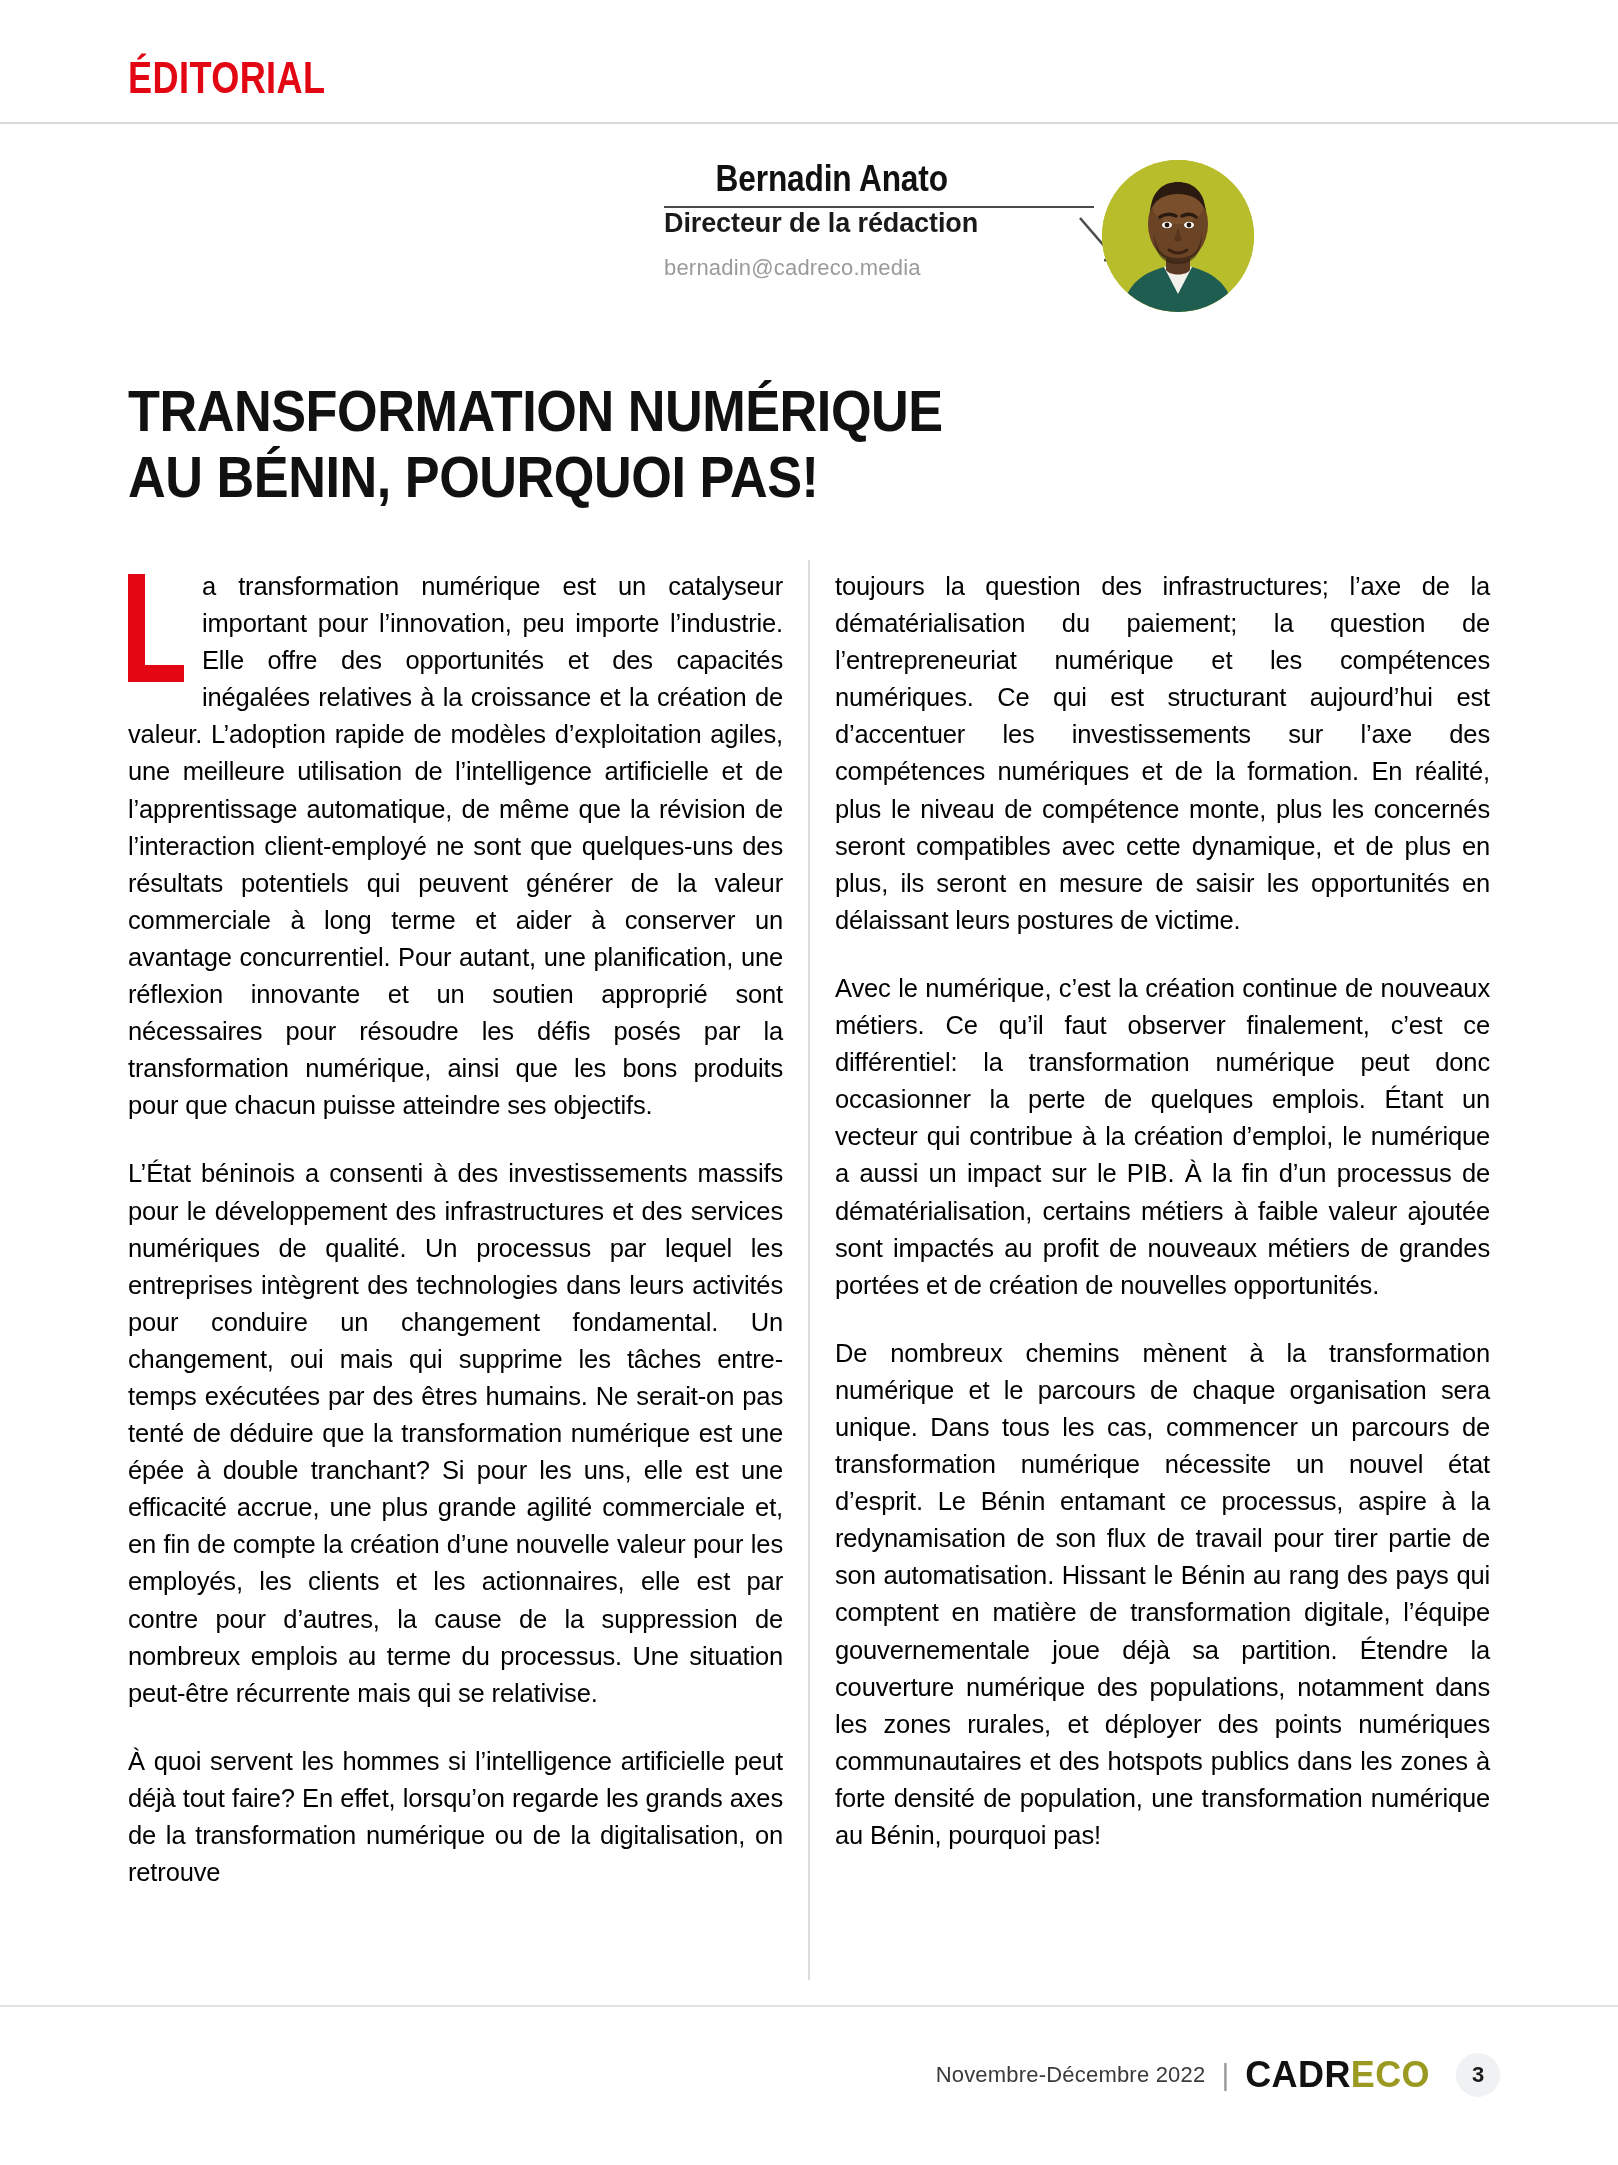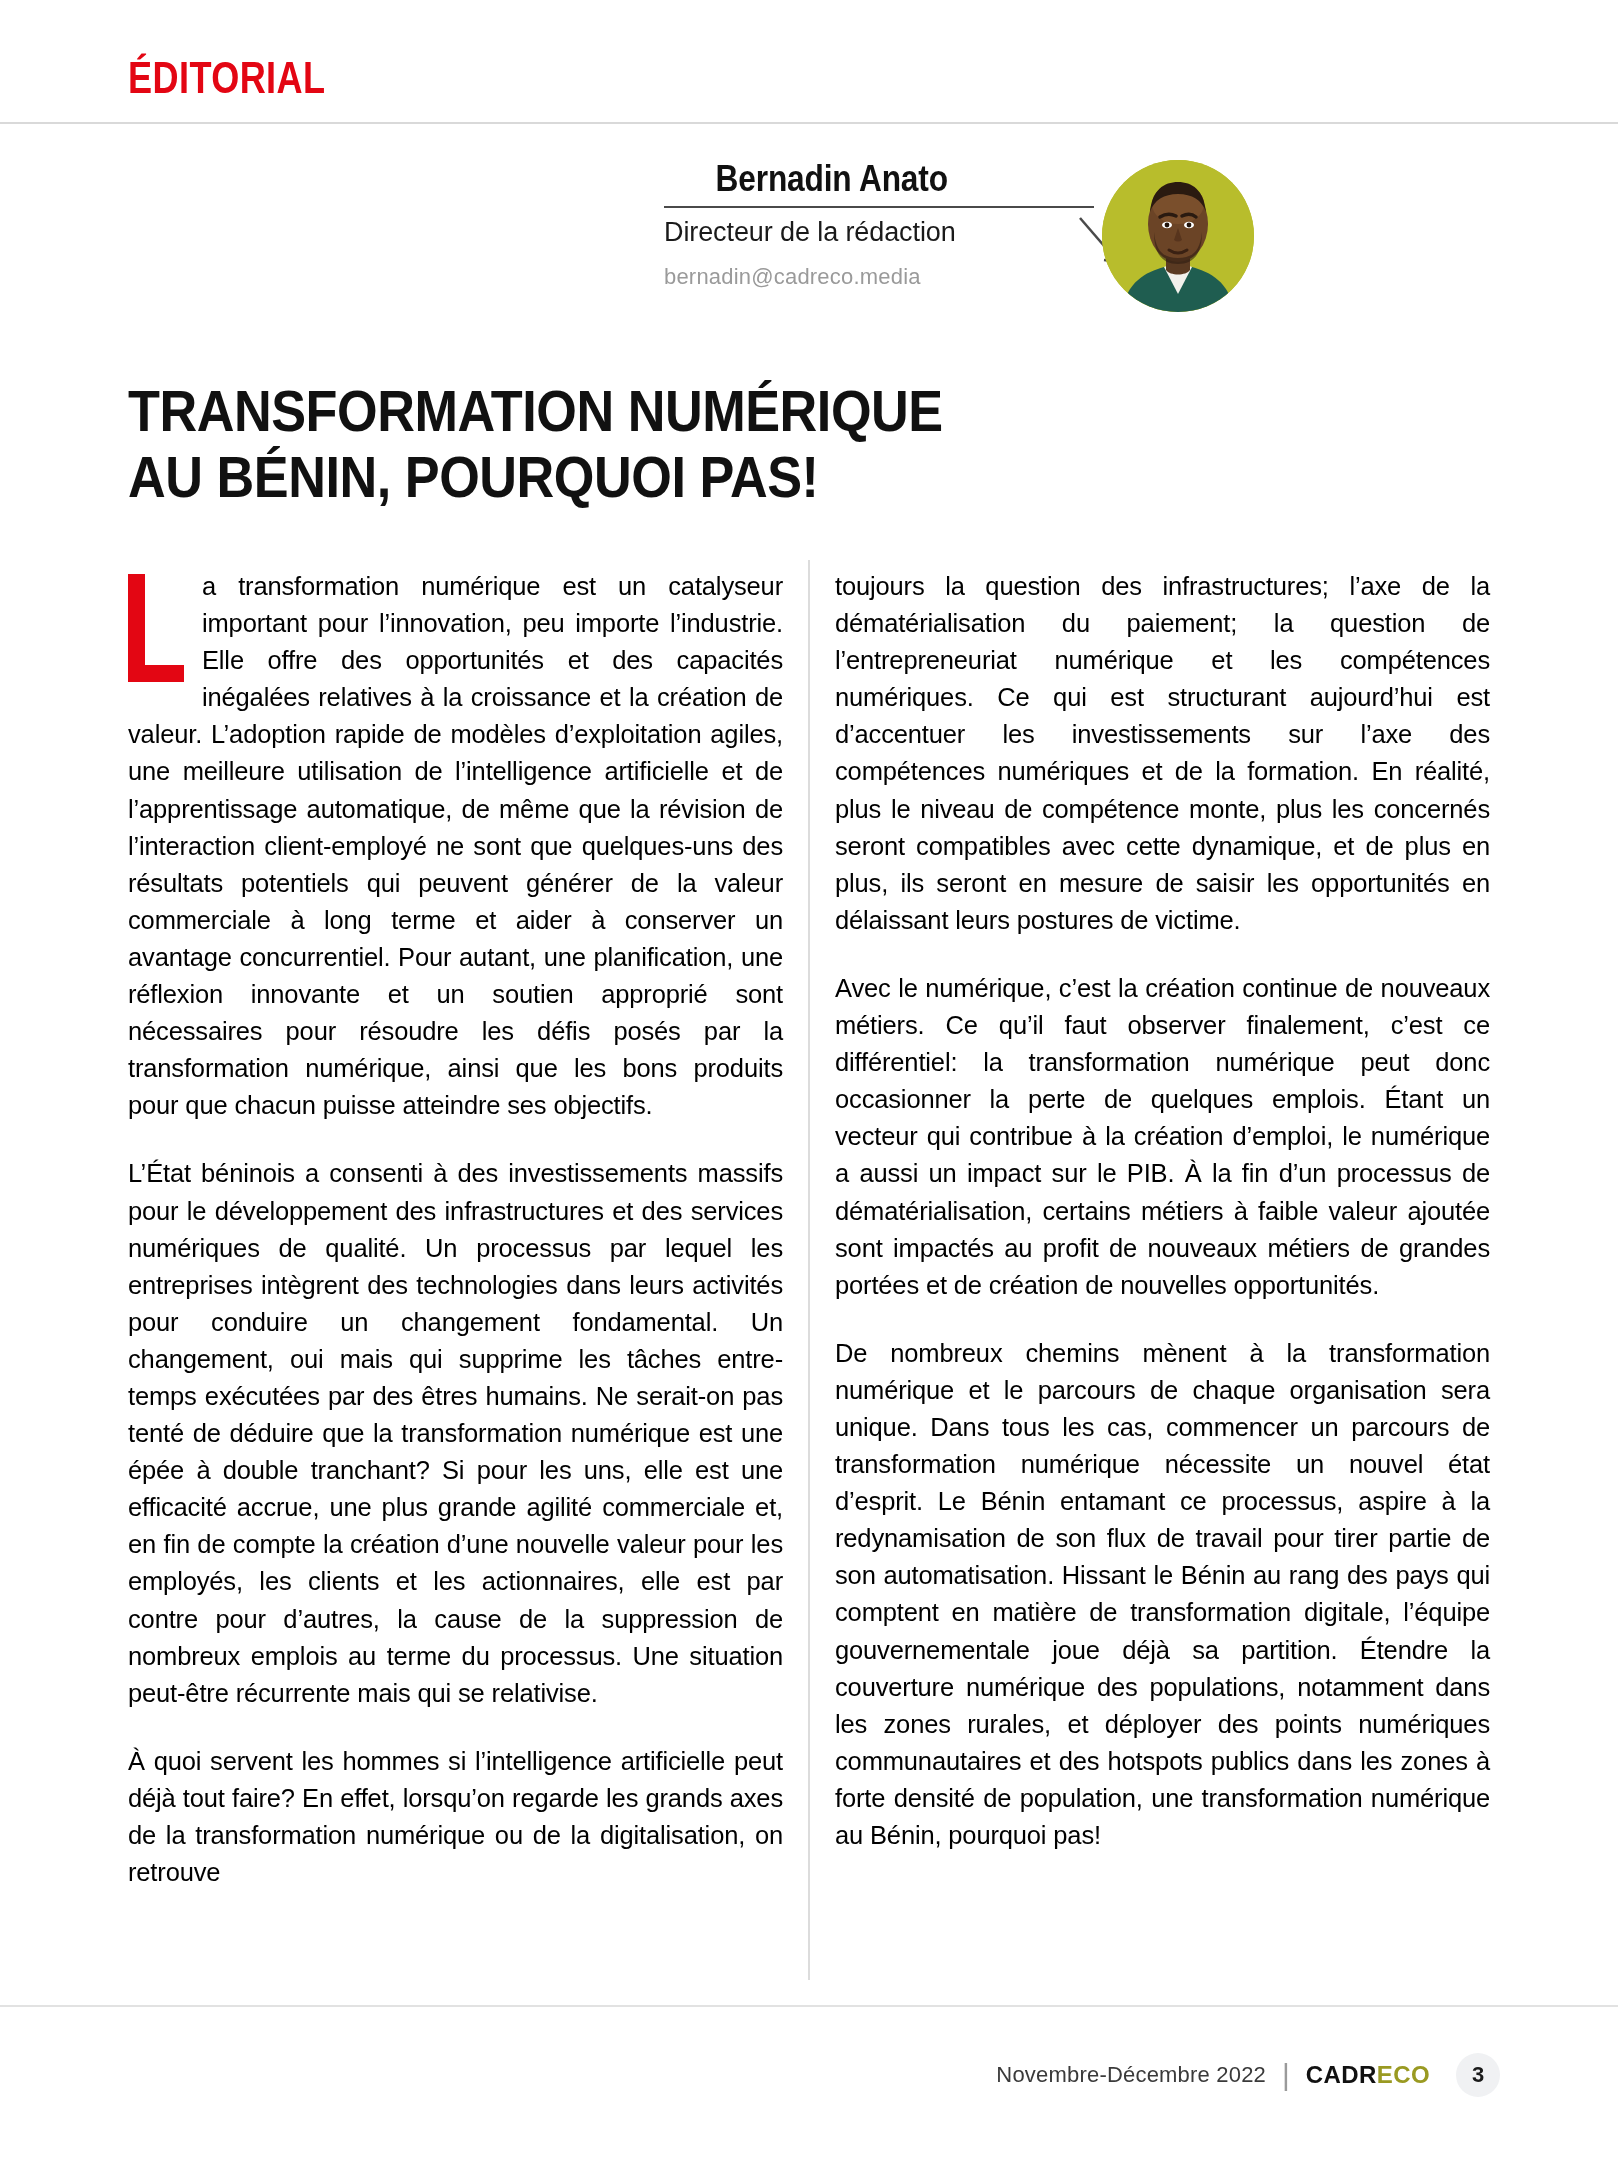--- a/index.html
+++ b/index.html
@@ -85,23 +85,22 @@
 
   .author-divider {
     position: relative;
     margin-top: 7px;
     height: 2px;
     background: #4a4a4a;
     width: 100%;
   }
 
   .author-role {
-    margin-top: 9px;
     font-size: 27px;
-    font-weight: 400;
+    font-weight: 700;
     color: #1a1a1a;
     letter-spacing: -0.1px;
     white-space: nowrap;
   }
 
   .author-email {
     margin-top: 16px;
     font-size: 22px;
     font-weight: 400;
     color: #9a9a9a;
@@ -242,21 +241,21 @@
 
   .footer-sep {
     margin: 0 16px;
     font-size: 30px;
     color: #9a9a9a;
     font-weight: 300;
     line-height: 1;
   }
 
   .footer-brand {
-    font-size: 24px;
+    font-size: 36px;
     font-weight: 700;
     letter-spacing: 0.4px;
   }
   .brand-dark { color: #111111; }
   .brand-olive { color: #9a9a22; }
 
   .page-badge {
     margin-left: 26px;
     width: 44px;
     height: 44px;

